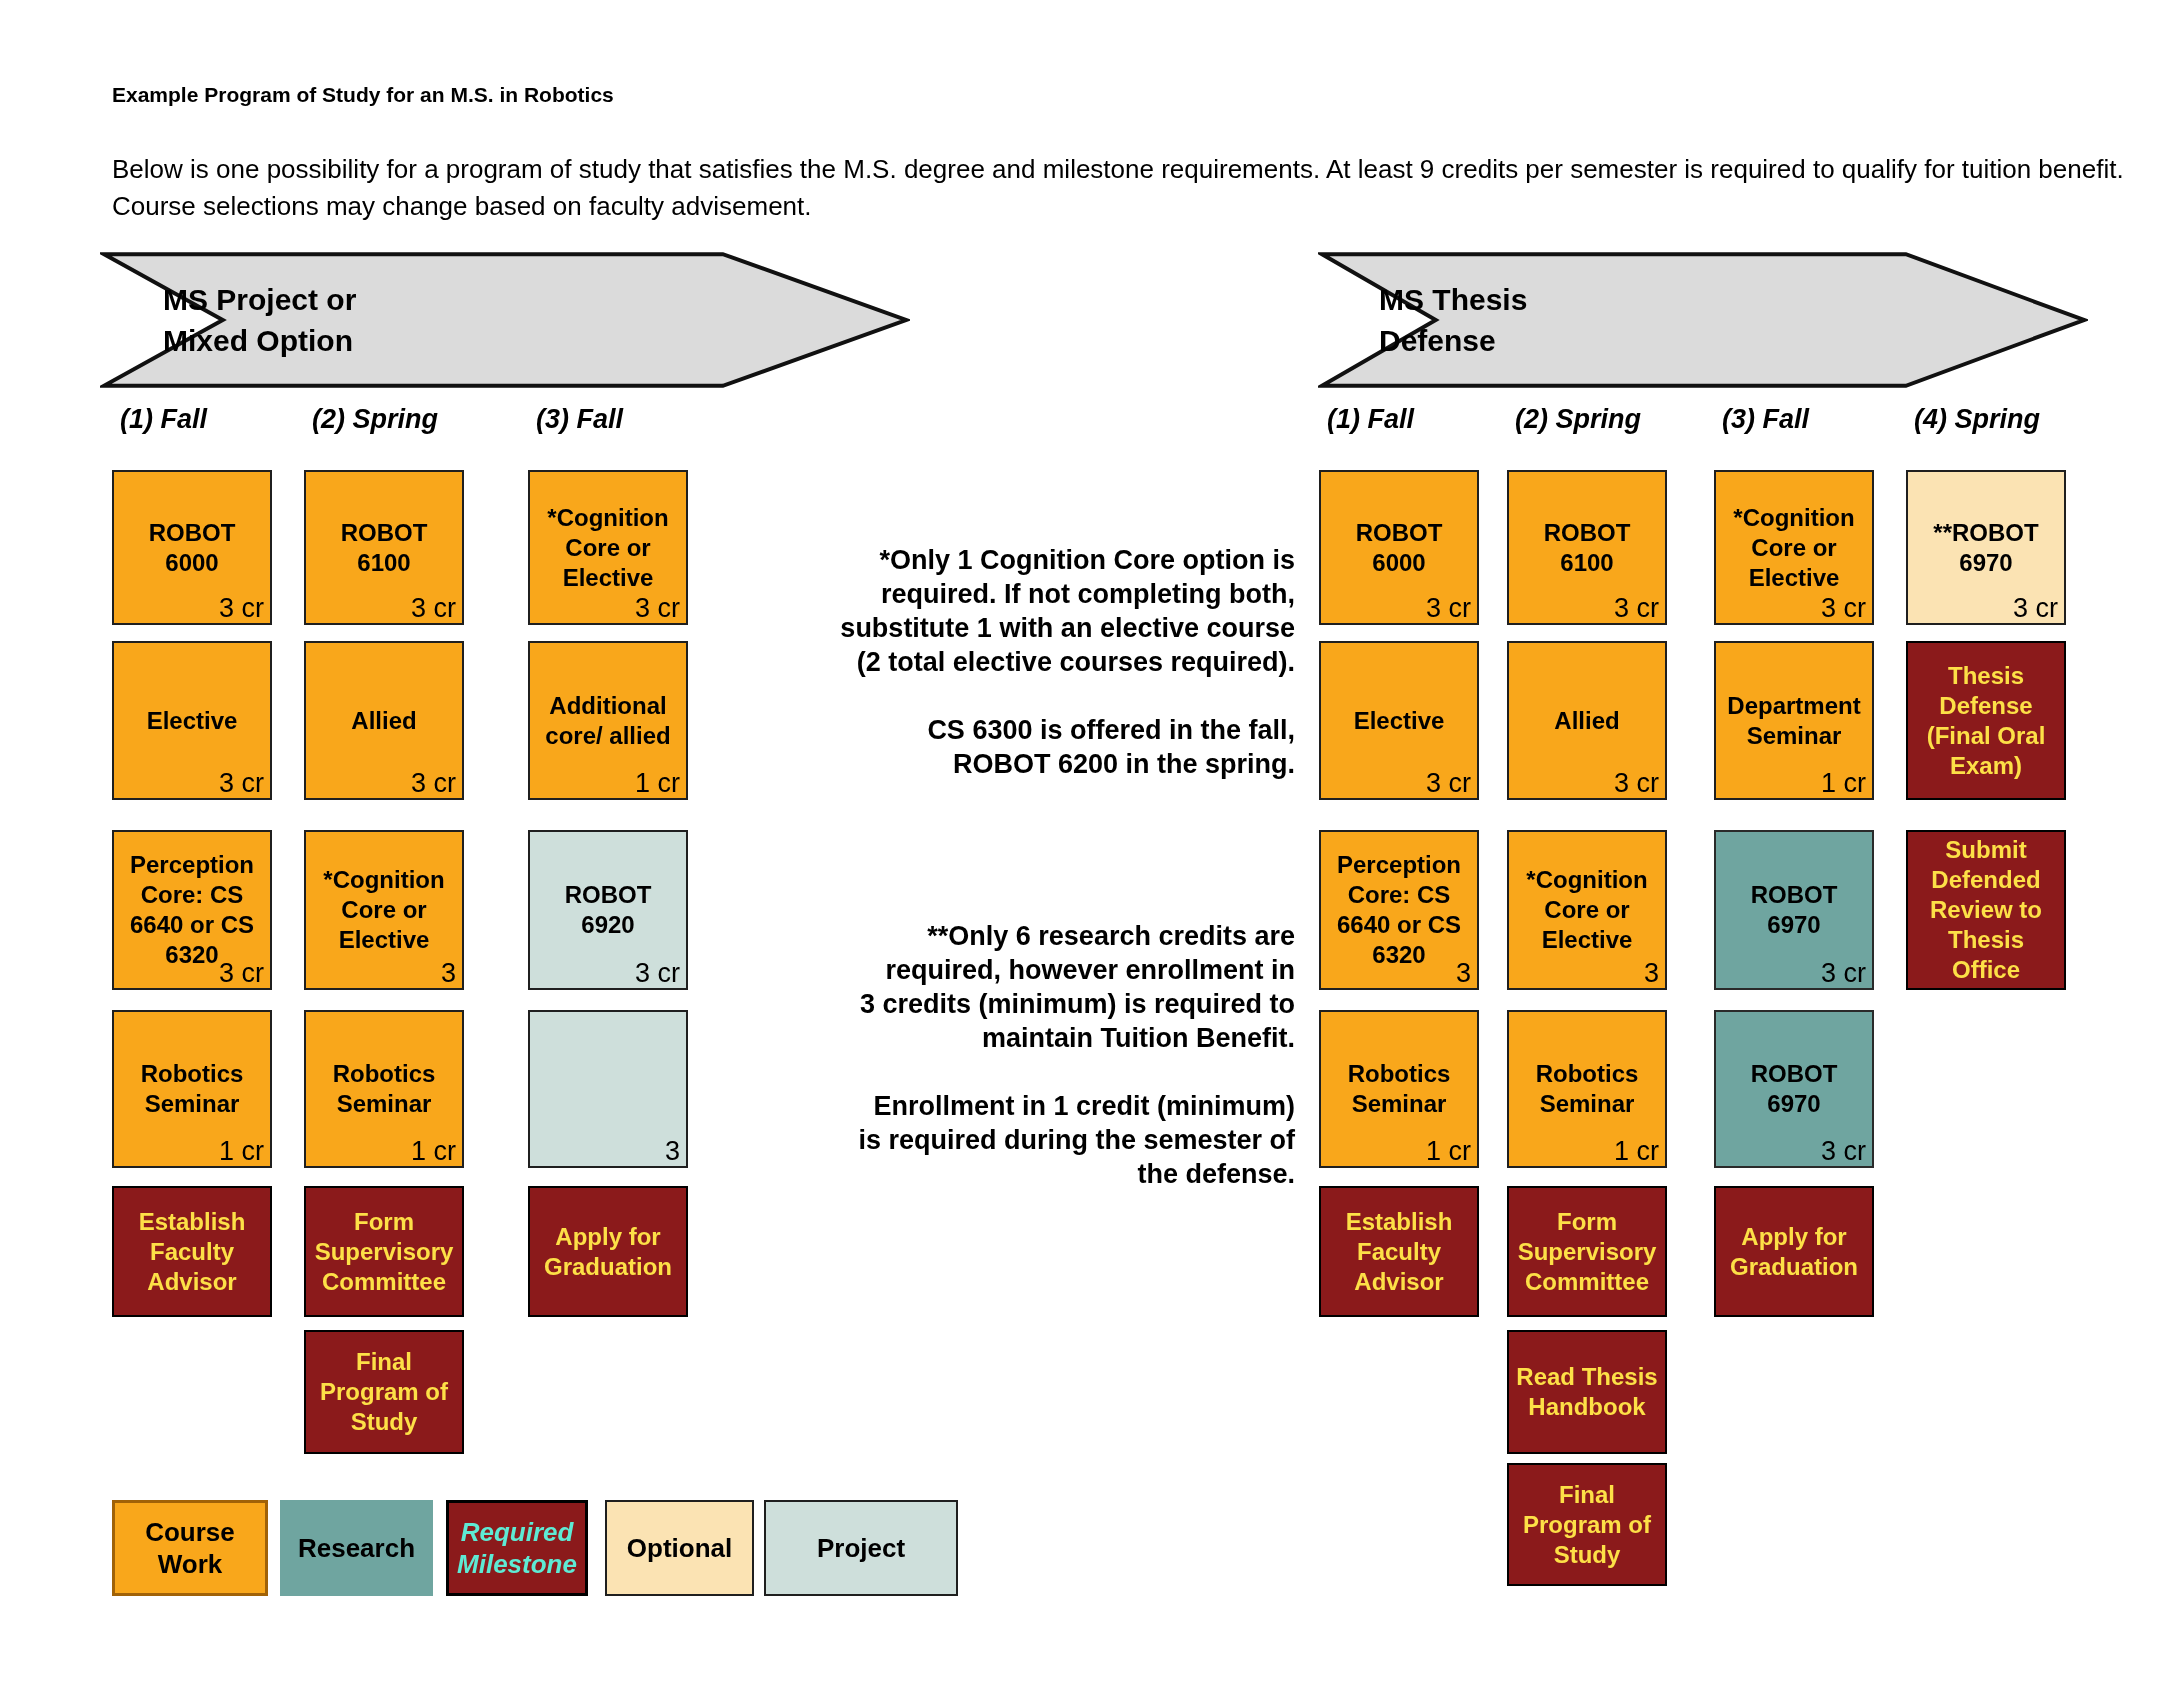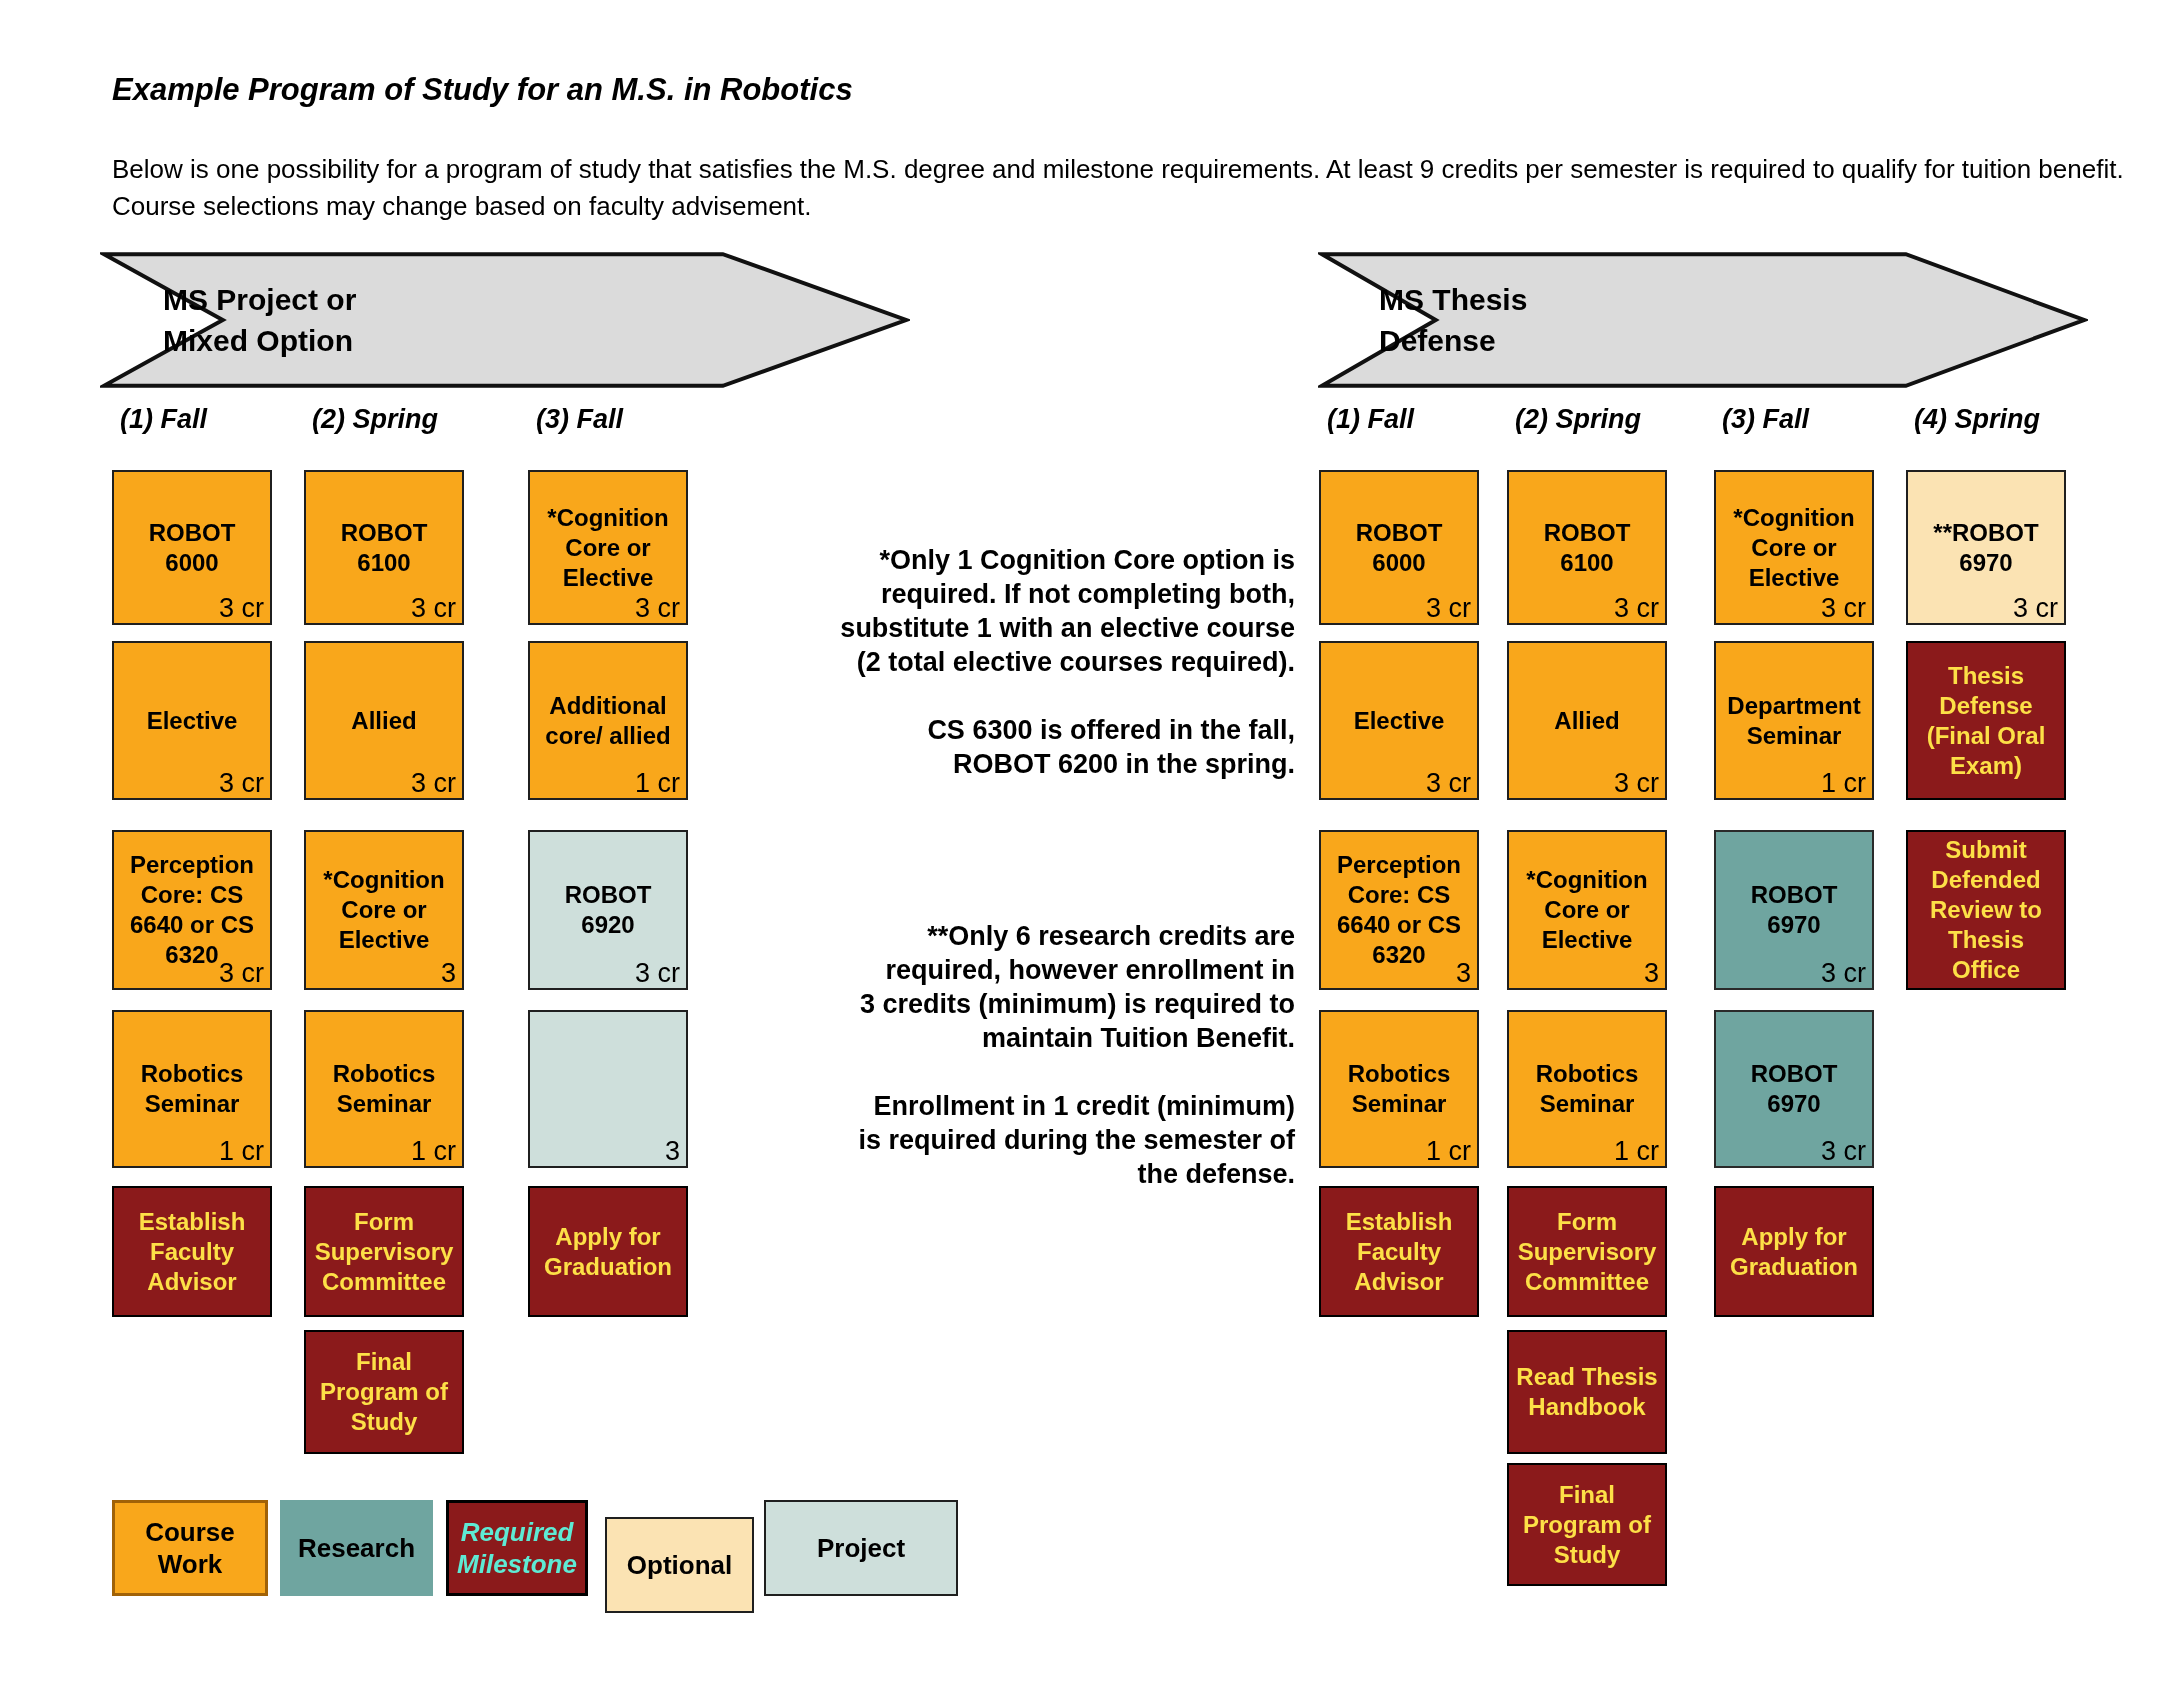--- a/index.html
+++ b/index.html
@@ -1,18 +1,18 @@
 <!DOCTYPE html>
 <html><head>
 <meta charset="utf-8">
 <style>
   html,body{margin:0;padding:0;background:#fff;}
   #canvas{position:relative;width:2178px;height:1683px;background:#ffffff;overflow:hidden;
           color:#000;font-family:"Liberation Sans",sans-serif;}
-  .title{position:absolute;left:112px;top:72px;font-size:31px;font-weight:bold;font-style:italic;white-space:nowrap;}
+  .title{position:absolute;left:112px;top:83px;font-size:21px;font-weight:bold;white-space:nowrap;}
   .intro-line{position:absolute;left:112px;font-size:26px;white-space:nowrap;}
   .banner-svg{position:absolute;}
   .banner-label{position:absolute;display:flex;flex-direction:column;justify-content:center;
                 text-align:left;font-size:30px;font-weight:bold;line-height:41px;white-space:pre-line;}
   .col-header{position:absolute;font-size:27px;font-weight:bold;font-style:italic;white-space:nowrap;}
   .box{position:absolute;box-sizing:border-box;display:flex;align-items:center;justify-content:center;
        text-align:center;font-weight:bold;font-size:24px;line-height:30px;padding:4px 6px;}
   .box .credits{position:absolute;right:6px;bottom:0px;font-weight:normal;font-size:27px;color:#000;}
   .box.course{border:2px solid #1f1f1f;}
   .box.project{border:2px solid #1f1f1f;}
@@ -207,21 +207,21 @@
   <div id="legend-root">
       <div class="legend-item course" style="left: 112px; top: 1500px; width: 156px; height: 96px; background: rgb(249, 167, 27);">
         <span>Course Work</span>
       </div>
       <div class="legend-item research" style="left: 280px; top: 1500px; width: 153px; height: 96px; background: rgb(111, 165, 160);">
         <span>Research</span>
       </div>
       <div class="legend-item milestone" style="left: 446px; top: 1500px; width: 142px; height: 96px; background: rgb(139, 26, 27);">
         <span>Required Milestone</span>
       </div>
-      <div class="legend-item optional" style="left: 605px; top: 1500px; width: 149px; height: 96px; background: rgb(251, 227, 179); margin-top: 17px;">
+      <div class="legend-item optional" style="left: 605px; top: 1500px; width: 149px; height: 96px; background: rgb(251, 227, 179);">
         <span>Optional</span>
       </div>
       <div class="legend-item project" style="left: 764px; top: 1500px; width: 194px; height: 96px; background: rgb(206, 223, 219);">
         <span>Project</span>
       </div>
     </div>
 </div>
 
 
 </body></html>

